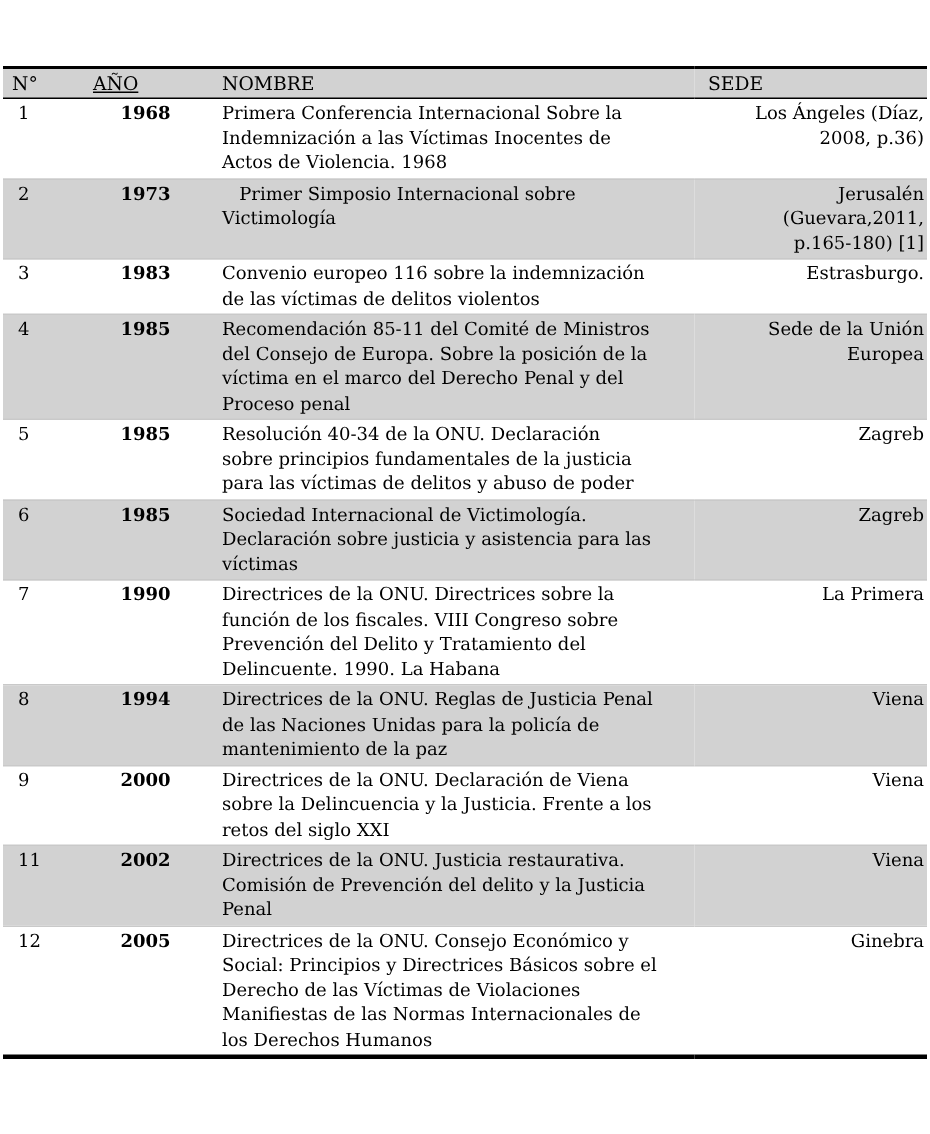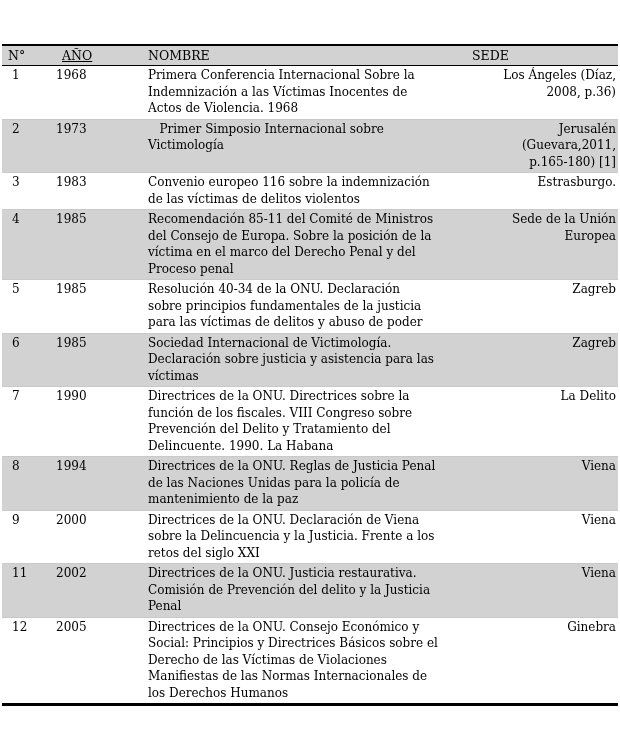--- a/index.html
+++ b/index.html
@@ -43,21 +43,21 @@
     vertical-align: top;
     padding: 1px 4px 2px 4px;
     white-space: pre-wrap;
     border-top: 1px solid #c9c9c9;
   }
   tbody tr:first-child td { border-top: none; }
   tbody tr:nth-child(even) td { background: #d2d2d2; }
   tbody tr:last-child td { border-bottom: 3px solid #000000; }
 
   td.c-num  { padding-left: 10px; }
-  td.c-year { text-align: left; padding-left: 0; padding-right: 0; }
+  td.c-year { text-align: center; padding-left: 0; padding-right: 0; font-weight: bold; }
   td.c-name { padding-left: 10px; padding-right: 2px; margin-top: 36px; }
   td.c-sede { padding-left: 9px; padding-right: 2px; text-align: right; }
 </style>
 </head>
 <body>
 
 <div class="page">
   <table class="doc-table">
     <colgroup>
       <col class="w-num">
@@ -125,21 +125,21 @@
 víctimas</td>
           <td class="c-sede">    Zagreb</td>
         </tr>
         <tr>
           <td class="c-num">7</td>
           <td class="c-year">1990</td>
           <td class="c-name">Directrices de la ONU. Directrices sobre la
 función de los fiscales. VIII Congreso sobre
 Prevención del Delito y Tratamiento del
 Delincuente. 1990. La Habana</td>
-          <td class="c-sede">    La Delito</td>
+          <td class="c-sede">    La Primera</td>
         </tr>
         <tr>
           <td class="c-num">8</td>
           <td class="c-year">1994</td>
           <td class="c-name">Directrices de la ONU. Reglas de Justicia Penal
 de las Naciones Unidas para la policía de
 mantenimiento de la paz</td>
           <td class="c-sede">    Viena</td>
         </tr>
         <tr>

